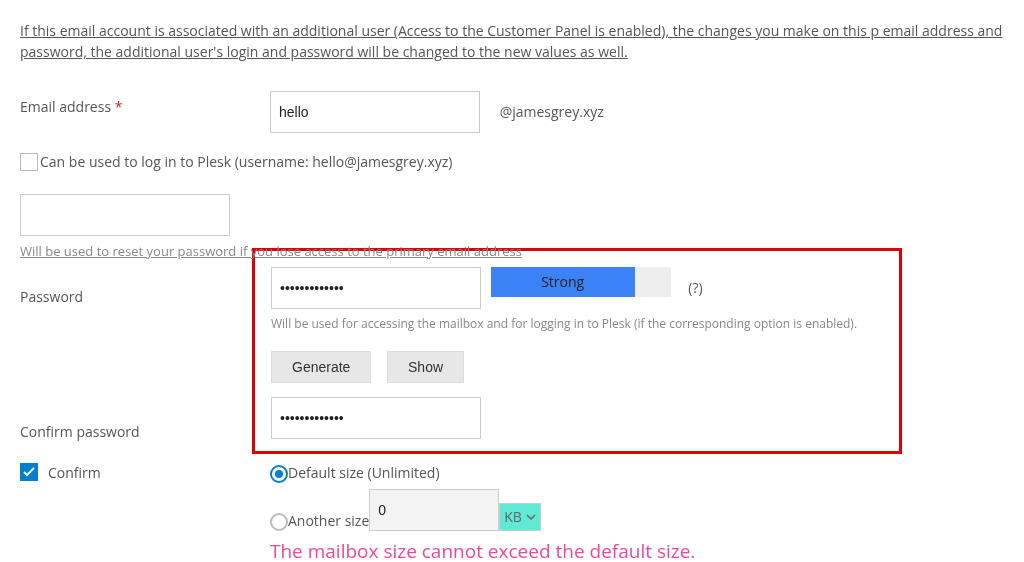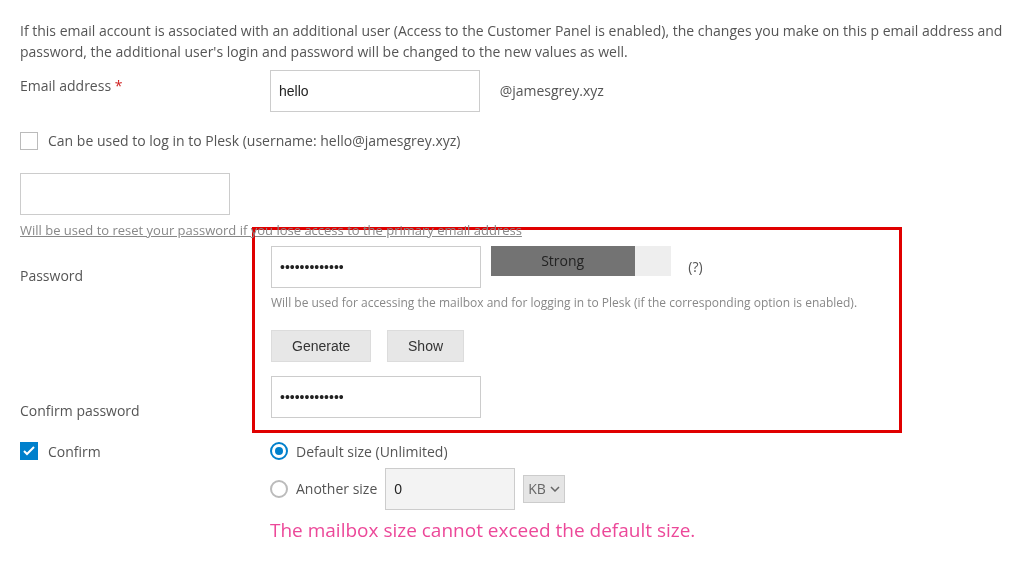--- a/index.html
+++ b/index.html
@@ -4,84 +4,84 @@
   <style>
     * { box-sizing: border-box; margin: 0; padding: 0; }
     body {
       font-family: "Open Sans", "Segoe UI", Arial, sans-serif;
       font-size: 14px;
       color: #555;
       background: #fff;
       padding: 10px 20px;
       line-height: 1.5;
     }
-    .intro { color: #555; margin-bottom: 8px; margin-top: 10px; }
+    .intro { color: #555; margin-bottom: 29px; margin-top: 10px; text-decoration: underline; }
     .row { display: flex; align-items: flex-start; margin-bottom: 18px; }
     .label-col { width: 250px; flex: 0 0 250px; padding-top: 5px; color: #555; }
     .field-col { flex: 1; }
     .req { color: #d02020; }
     input[type=text], input[type=password] {
       border: 1px solid #ccc;
       padding: 6px 8px;
       font-size: 14px;
       height: 42px;
       color: #222;
     }
     .email-input { width: 210px; }
     .domain-suffix { margin-left: 16px; color: #555; }
     .checkbox-box {
       width: 18px; height: 18px; border: 1px solid #bbb; background: #fff;
       display: inline-flex; align-items: center; justify-content: center;
     }
     .checkbox-box.checked { background: #0080cc; border-color: #0080cc; }
     .checkbox-box.checked svg { display: block; }
     .checkbox-box svg { display: none; }
-    .login-row { margin-bottom: 22px; display: flex; align-items: center; gap: 10px; }
+    .login-row { margin-bottom: 22px; display: flex; align-items: center; gap: 2px; }
     .ext-input { width: 210px; }
     .hint { color: #888; font-size: 12px; margin-top: 6px; }
     .highlight-box {
       border: 3px solid #e00000;
       padding: 16px 16px 12px 16px;
       margin-left: -18px;
       width: 650px;
     }
     .pw-row { margin-bottom: 6px; }
     .pw-input { width: 210px; }
     .strength-wrap {
       display: inline-block; width: 180px; height: 30px; vertical-align: top;
       margin-left: 6px; position: relative; background: #eee;
     }
     .strength-bar {
-      background: #737373; height: 100%; width: 80%;
+      background: #3b82f6; height: 100%; width: 80%;
       display: flex; align-items: center; justify-content: center;
       color: #222; font-size: 14px;
     }
     .help-icon { margin-left: 14px; color: #555; }
     .btn {
       background: #e7e7e7; border: 1px solid #dcdcdc;
       padding: 6px 20px; font-size: 14px; color: #333; cursor: pointer;
       height: 32px;
     }
     .btn + .btn { margin-left: 12px; }
     .btn-row { margin-top: 18px; margin-bottom: 14px; }
     .confirm-input { width: 210px; }
-    .radio-row { display: flex; align-items: center; gap: 8px; margin-bottom: 6px; }
+    .radio-row { display: flex; align-items: flex-end; margin-bottom: 6px; }
     .radio {
       width: 18px; height: 18px; border: 2px solid #bbb; border-radius: 50%;
       display: inline-flex; align-items: center; justify-content: center;
     }
     .radio.selected { border-color: #0080cc; }
     .radio-dot { width: 8px; height: 8px; border-radius: 50%; background: #0080cc; display: none; }
     .radio.selected .radio-dot { display: block; }
     .size-input {
       width: 130px; border: 1px solid #ccc; padding: 4px 8px;
       height: 28px; background: #f3f3f3; color: #888;
     }
     .size-select {
-      border: 1px solid #ccc; background: #e5e5e5; height: 28px; padding: 2px 4px;
+      border: 1px solid #ccc; background: #5eead4; height: 28px; padding: 2px 4px;
       color: #666; display: inline-flex; align-items: center; gap: 4px;
     }
     .mailbox-hint { color: #ec4899; font-size: 19px; }
     .ext-hint-clip { color: #888; font-size: 13px; margin-top: 6px; position: relative; z-index: 1; text-decoration: underline;}
   </style>
 </head>
 <body>
 
 <div class="intro">If this email account is associated with an additional user (Access to the Customer Panel is enabled), the changes you make on this p email address and password, the additional user's login and password will be changed to the new values as well.</div>
 

